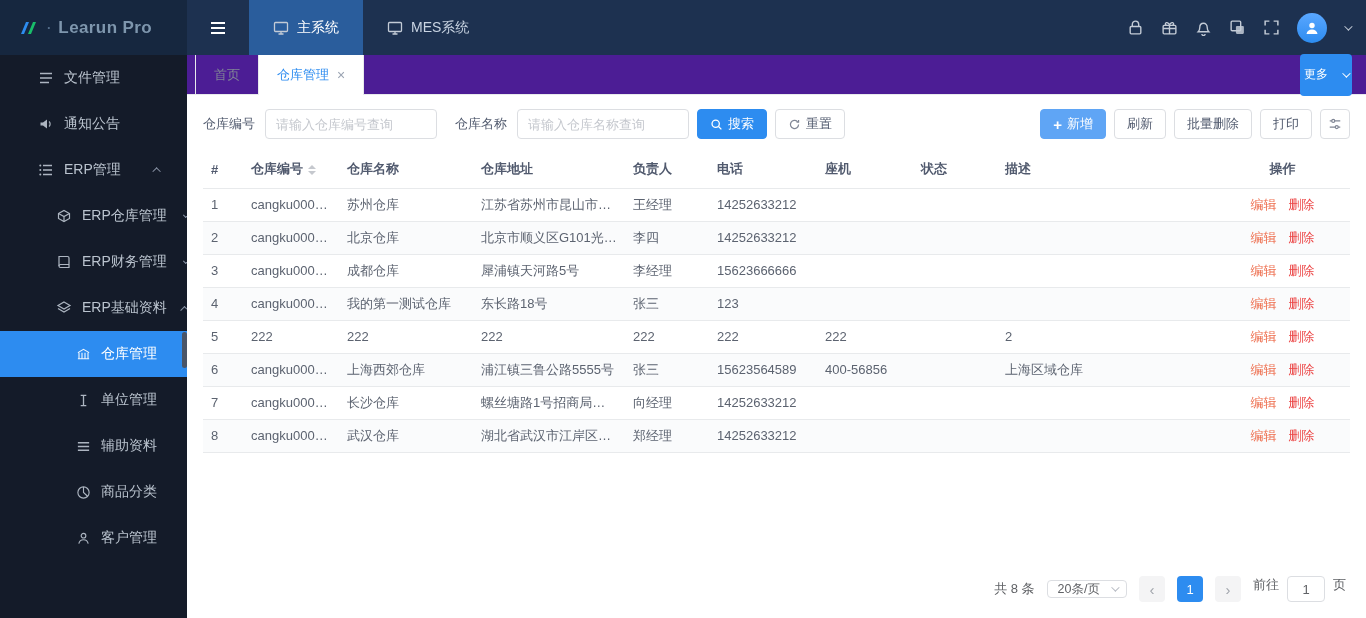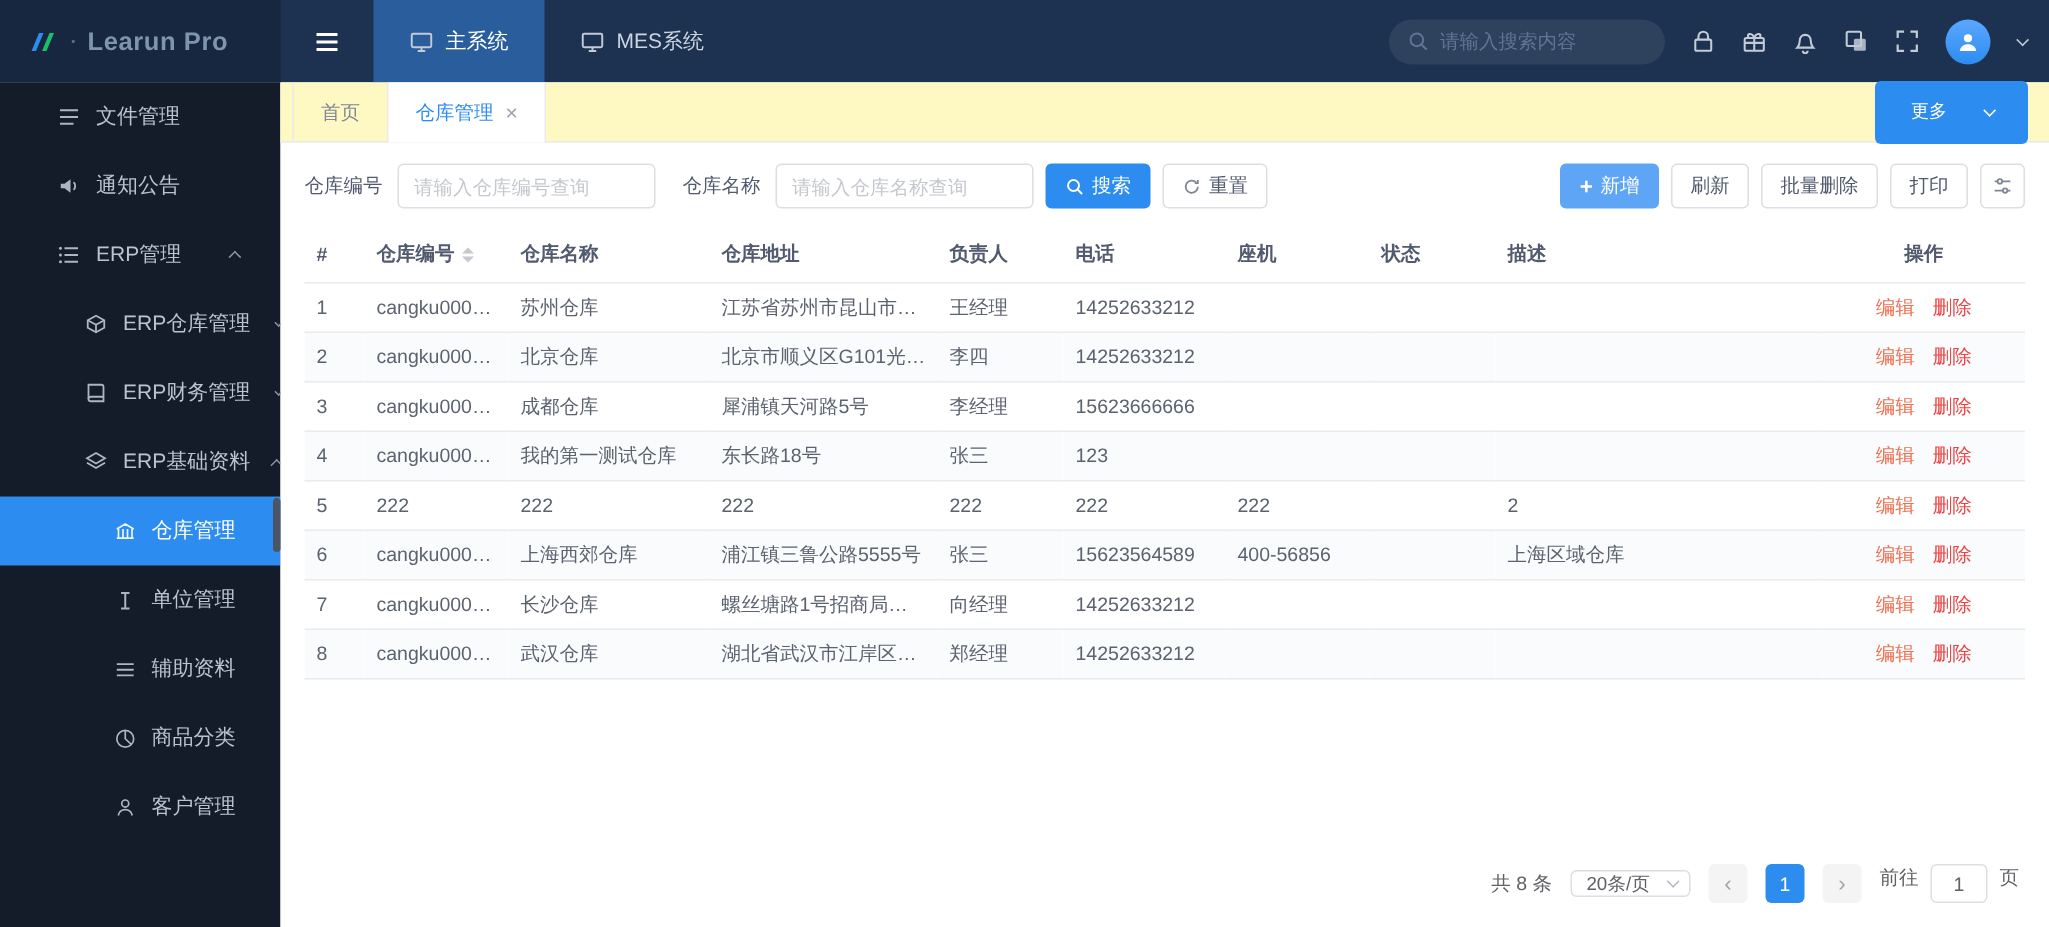--- a/index.html
+++ b/index.html
@@ -35,26 +35,26 @@
   .lvl3{padding-left:76px}
   .side-item.active{background:#2d8cf0;color:#fff}
   .sicon{display:flex;align-items:center;opacity:.92}
   .side-item .chev{color:#8a94a6}
   .side-item .chev.right{margin-left:auto;margin-right:26px}
   .side-item .chev.inline{margin-left:6px}
   .sidebar-scroll-thumb{position:absolute;left:182px;top:332px;width:5px;height:36px;border-radius:3px;background:#4a5568;z-index:9}
 
   
   .main{flex:1;display:flex;flex-direction:column;min-width:0;background:#fff}
-  .tabbar{height:40px;background:#fef9c3;border-bottom:1px solid #e8eaec;display:flex;align-items:center;flex-shrink:0}
+  .tabbar{height:40px;background:#4c1d95;border-bottom:1px solid #e8eaec;display:flex;align-items:center;flex-shrink:0}
   .page-tab{height:40px;display:flex;align-items:center;gap:8px;padding:0 18px;color:#808695;border-right:1px solid #e8eaec;cursor:pointer;font-size:13px}
   .page-tab.first{margin-left:8px;border-left:1px solid #e8eaec}
   .page-tab.active{background:#fff;color:#2d8cf0}
   .tab-close{color:#9aa3b2;font-size:14px;line-height:1;cursor:pointer}
-  .more-btn{margin-left:auto;margin-right:14px;height:42px;background:#2d8cf0;color:#fff;border:none;border-radius:4px;display:flex;align-items:center;gap:24px;padding:0 24px;font-size:12px;cursor:pointer}
+  .more-btn{margin-left:auto;margin-right:14px;height:42px;background:#2d8cf0;color:#fff;border:none;border-radius:4px;display:flex;align-items:center;gap:14px;padding:0 4px;font-size:12px;cursor:pointer}
 
   .content{flex:1;display:flex;flex-direction:column;min-height:0}
 
   
   .filterbar{display:flex;align-items:center;gap:8px;padding:14px 16px 12px 16px;flex-shrink:0}
   .f-label{color:#515a6e;margin-right:2px}
   .f-input{width:172px;height:30px;border:1px solid #dcdee2;border-radius:4px;padding:0 10px;font-size:13px;color:#515a6e;outline:none}
   .f-input::placeholder{color:#c5c8ce}
   .btn{height:30px;border-radius:4px;border:1px solid #dcdee2;background:#fff;color:#515a6e;padding:0 12px;font-size:13px;display:flex;align-items:center;gap:5px;cursor:pointer}
   .btn.primary{background:#2d8cf0;border-color:#2d8cf0;color:#fff}
@@ -126,29 +126,20 @@
       <span class="tico">
         <svg width="16" height="16" viewBox="0 0 16 16" fill="none" stroke="currentColor" stroke-width="1.3">
             <rect x="1.5" y="2.5" width="13" height="9" rx="1"></rect>
             <path d="M5.5 14h5M8 11.5V14"></path>
           </svg>
       </span>
       <span>MES系统</span>
     </div>
 
     <div class="topbar-right">
-      <div class="search-pill">
-        <span>
-          <svg width="15" height="15" viewBox="0 0 16 16" fill="none" stroke="#5f7693" stroke-width="1.4">
-              <circle cx="7" cy="7" r="4.5"></circle>
-              <path d="M10.5 10.5L14 14"></path>
-            </svg>
-        </span>
-        <input type="text" placeholder="请输入搜索内容" style="">
-      </div>
       <span class="tico">
         <svg width="17" height="17" viewBox="0 0 16 16" fill="none" stroke="currentColor" stroke-width="1.3">
             <rect x="3" y="7" width="10" height="7" rx="1"></rect>
             <path d="M5 7V5a3 3 0 0 1 6 0v2"></path>
           </svg>
       </span>
       <span class="tico">
         <svg width="17" height="17" viewBox="0 0 16 16" fill="none" stroke="currentColor" stroke-width="1.3">
             <rect x="2" y="6" width="12" height="8" rx="1"></rect>
             <path d="M2 9h12M8 6v8M5.5 6C4 6 3.5 4 5 3.5 6.5 3 8 5 8 6c0-1 1.5-3 3-2.5s1 2.5-.5 2.5"></path>

